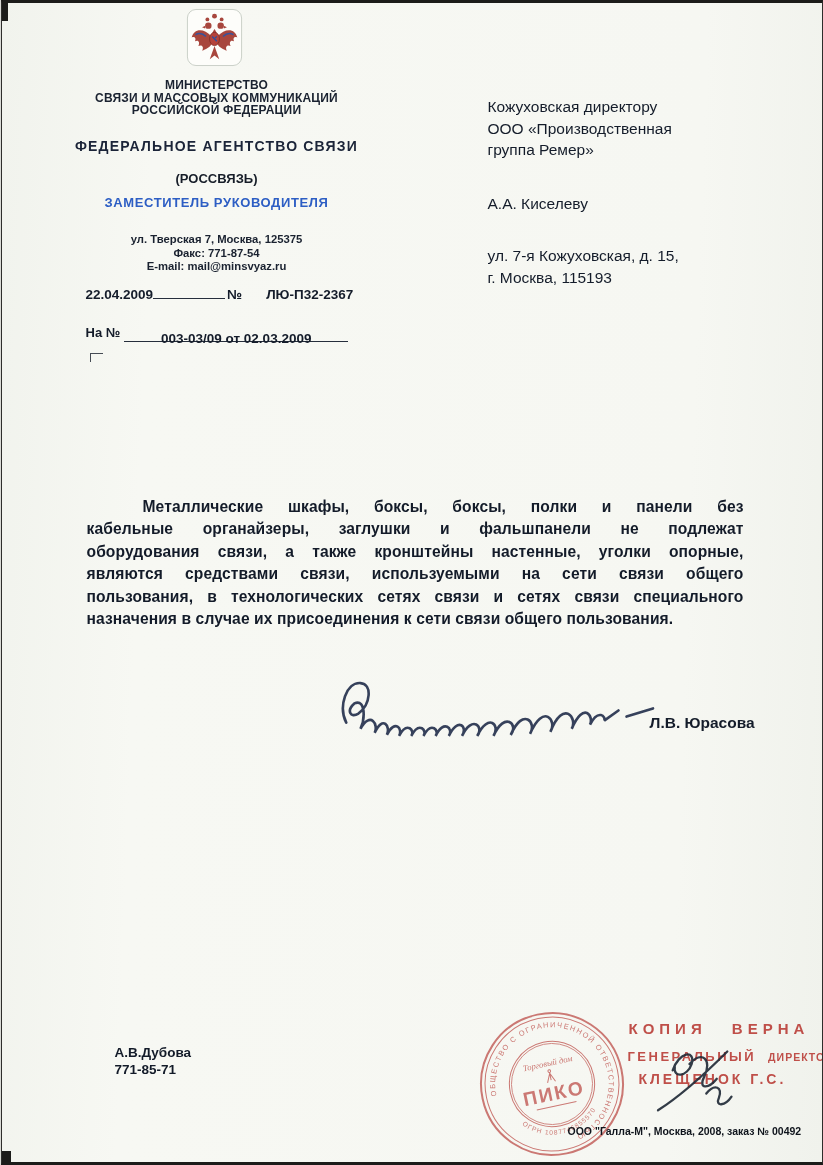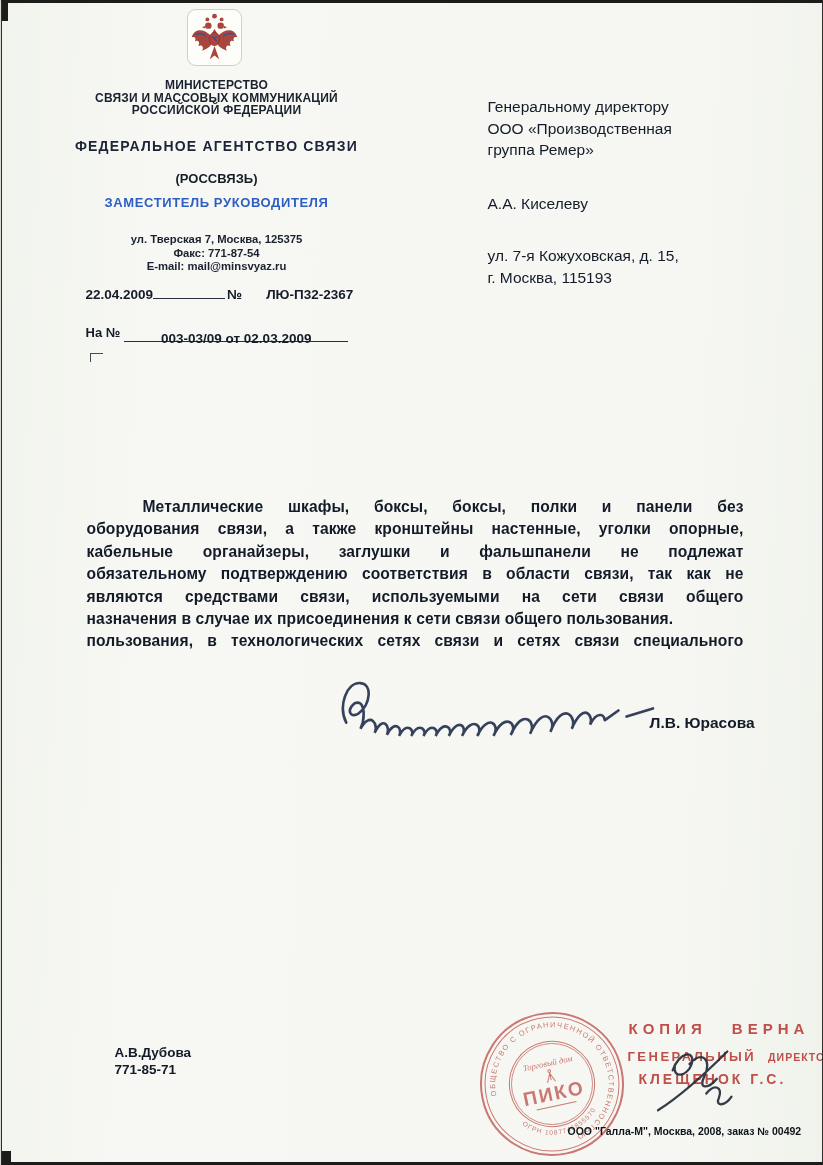--- a/index.html
+++ b/index.html
@@ -91,40 +91,39 @@
     <div class="row-out">
       <span>22.04.2009</span><span class="rule"></span><span class="no-sign">№</span><span class="out-number">ЛЮ-П32-2367</span>
     </div>
     <div class="row-in">
       <span class="ref-label">На №</span>
       <span class="ref-line"><span class="ref-value">003-03/09 от 02.03.2009</span></span>
     </div>
   </div>
 
   <div class="recipient">
-    <div>Генеральному директору</div>
+    <div>Кожуховская директору</div>
     <div>ООО «Производственная</div>
     <div>группа Ремер»</div>
     <div class="name">А.А. Киселеву</div>
     <div class="addr">
       <div>ул. 7-я Кожуховская, д. 15,</div>
       <div>г. Москва, 115193</div>
     </div>
   </div>
 
   <div class="corner-mark"></div>
 
   <div class="body-text">
     <div class="body-line first">Металлические шкафы, боксы, боксы, полки и панели без</div>
+    <div class="body-line">кабельные органайзеры, заглушки и фальшпанели не подлежат</div>
     <div class="body-line">оборудования связи, а также кронштейны настенные, уголки опорные,</div>
-    <div class="body-line">кабельные органайзеры, заглушки и фальшпанели не подлежат</div>
-    <div class="body-line">обязательному подтверждению соответствия в области связи, так как не</div>
     <div class="body-line">являются средствами связи, используемыми на сети связи общего</div>
+    <div class="body-line">пользования, в технологических сетях связи и сетях связи специального</div>
     <div class="body-line last">назначения в случае их присоединения к сети связи общего пользования.</div>
-    <div class="body-line">пользования, в технологических сетях связи и сетях связи специального</div>
   </div>
 
   <svg class="sig-main" viewBox="0 0 320 85">
     <path d="M16,54 C8,38 16,14 30,15 C42,16 40,36 28,45 C20,50 16,42 24,35
       C36,30 34,52 30,60 C40,42 48,56 44,64 C52,46 60,58 56,66 C64,50 72,60 68,67
       C76,52 84,62 80,67 C88,52 96,62 92,67 C100,52 108,62 104,67 C112,50 122,60 117,67
       C126,48 136,58 130,67 C140,46 152,58 145,67 C156,44 168,56 161,67 C172,42 186,56 178,66
       C190,38 204,54 197,65 C210,34 224,52 217,63 C230,30 244,50 238,60 C250,32 260,48 256,56
       C264,40 272,48 270,52 L284,42 M292,48 L318,40" fill="none" stroke="#2b3752" stroke-width="2.6" stroke-linecap="round" opacity="0.95"></path>
   </svg>

